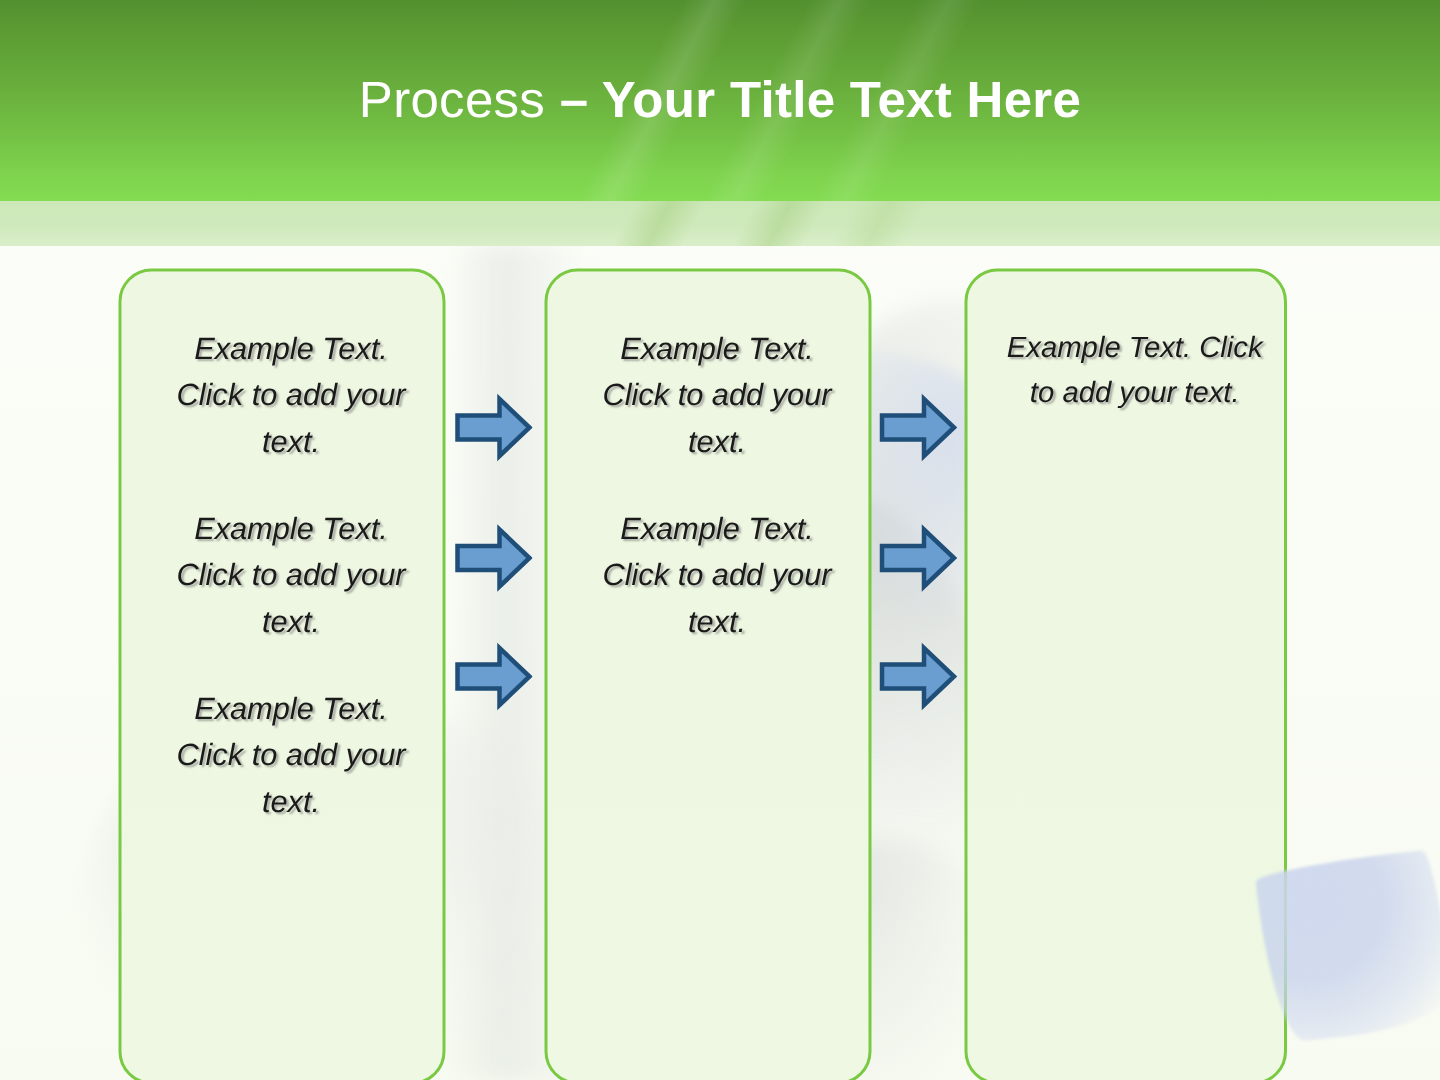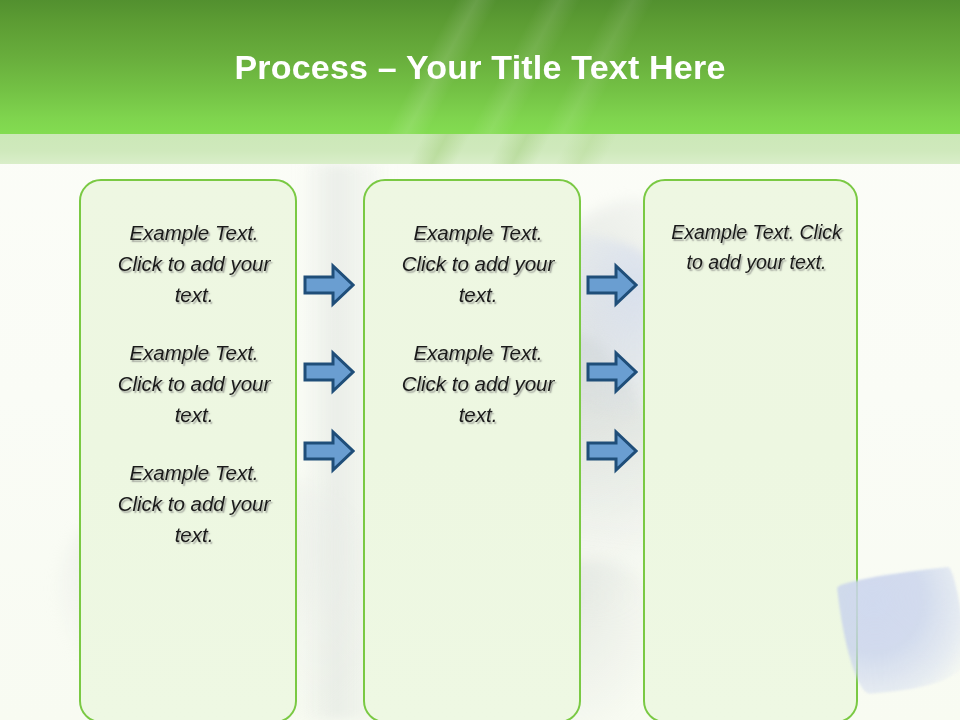--- a/index.html
+++ b/index.html
@@ -124,21 +124,21 @@
     left: 0;
     top: 46px;
     width: 960px;
     text-align: center;
     color: #ffffff;
     font-size: 34px;
     line-height: 42px;
     letter-spacing: .2px;
     white-space: nowrap;
   }
-  .header-title .t-strong { font-weight: bold; }
+  .header-title .t-strong { font-weight: normal; }
   .header-title .t-rest   { font-weight: bold; }
 
   
   .subband {
     position: absolute;
     left: 0; top: 134px;
     width: 960px; height: 30px;
     background: linear-gradient(180deg, #cce8b8 0%, #cfe9bc 55%, #d9eec9 100%);
     overflow: hidden;
   }

